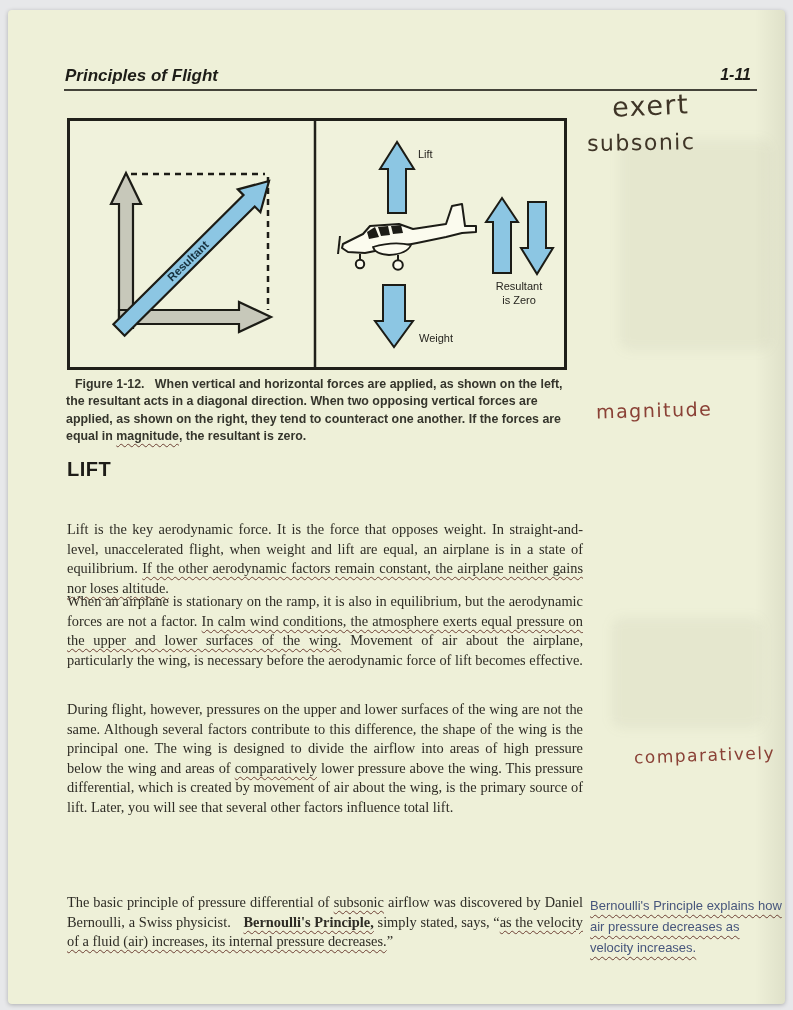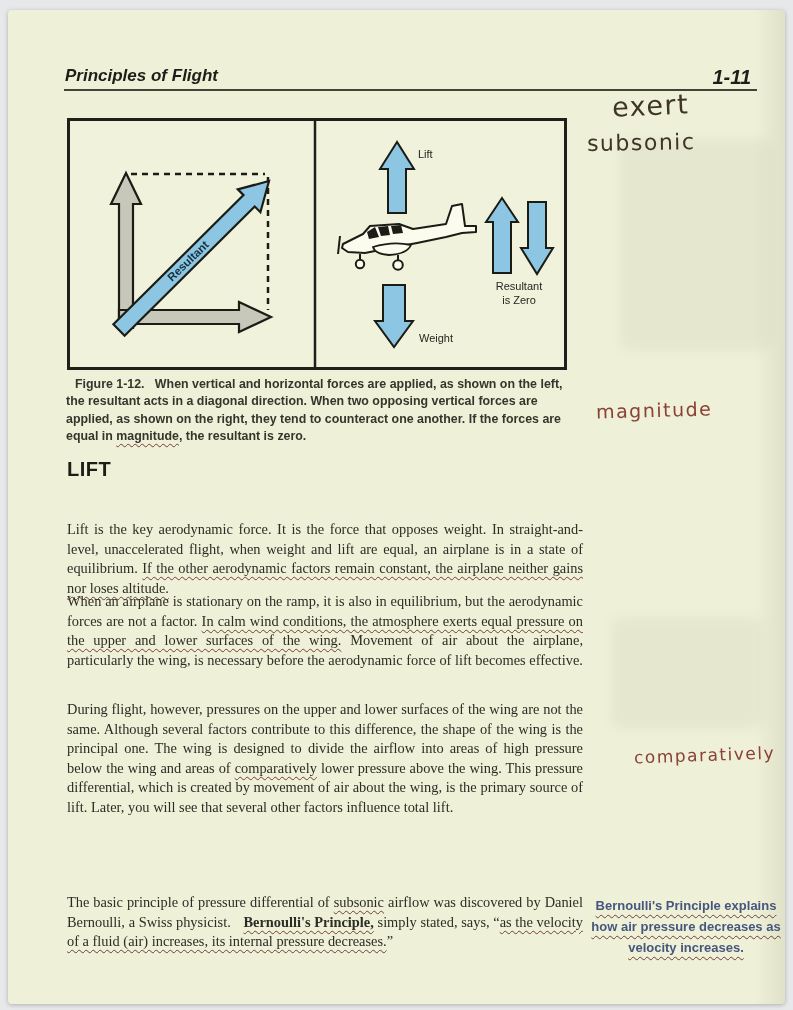--- a/index.html
+++ b/index.html
@@ -36,21 +36,21 @@
 
   
   .hdr-title{
     position:absolute;left:65px;top:66px;
     font-family:"Liberation Sans",sans-serif;font-style:italic;font-weight:700;
     font-size:17px;color:var(--heading-ink);
   }
   .hdr-num{
     position:absolute;right:38px;top:66px;
     font-family:"Liberation Sans",sans-serif;font-style:italic;font-weight:700;
-    font-size:20px;color:var(--heading-ink);
+    font-size:16px;color:var(--heading-ink);
   }
   .hdr-rule{
     position:absolute;left:64px;right:32px;top:89px;height:2px;
     background:#44433a;
   }
 
   
   .hw{
     position:absolute;font-family:"DejaVu Sans",sans-serif;
     letter-spacing:1.5px;transform:rotate(-2.5deg);white-space:nowrap;
@@ -85,22 +85,22 @@
     text-decoration-line:underline;
     text-decoration-style:wavy;
     text-decoration-color:var(--underline-ink);
     text-decoration-thickness:1.2px;
     text-underline-offset:3px;
   }
   .bold{font-weight:700;padding-left:9px;}
 
   .margin-note{
     position:absolute;left:590px;top:895px;width:192px;
-    font-family:"Liberation Sans",sans-serif;font-weight:700;
-    font-size:13px;line-height:21px;color:var(--margin-note-ink);text-align:center;
+    font-family:"Liberation Sans",sans-serif;font-weight:400;
+    font-size:13px;line-height:21px;color:var(--margin-note-ink);
   }
   .margin-note .wavy{text-underline-offset:4px;}
 
   .fig-label{
     font-family:"Liberation Sans",sans-serif;font-size:11px;font-weight:500;
     fill:#26251f;
   }
   .fig-label-bold{font-family:"Liberation Sans",sans-serif;font-size:11.5px;font-weight:700;fill:#17323f;}
 </style>
 </head>

